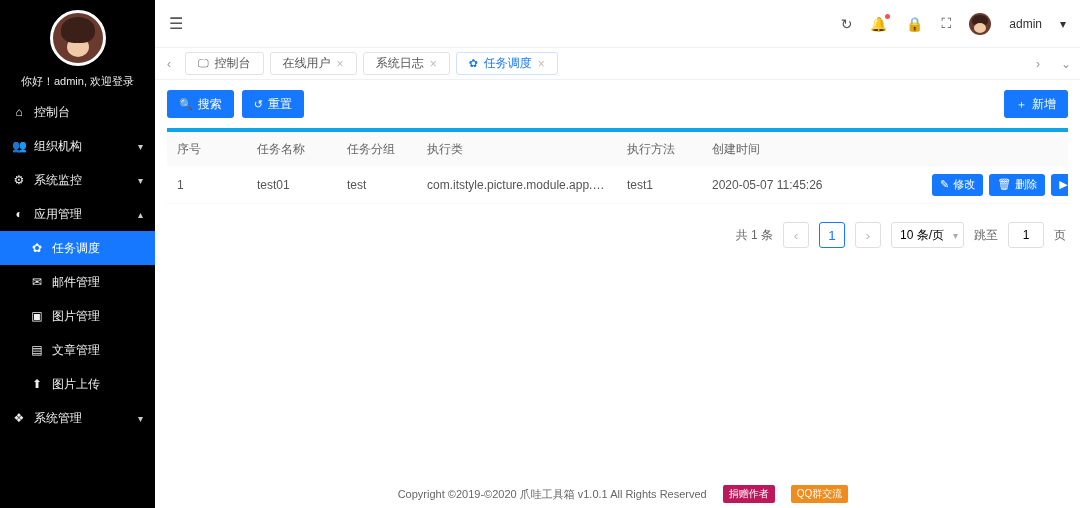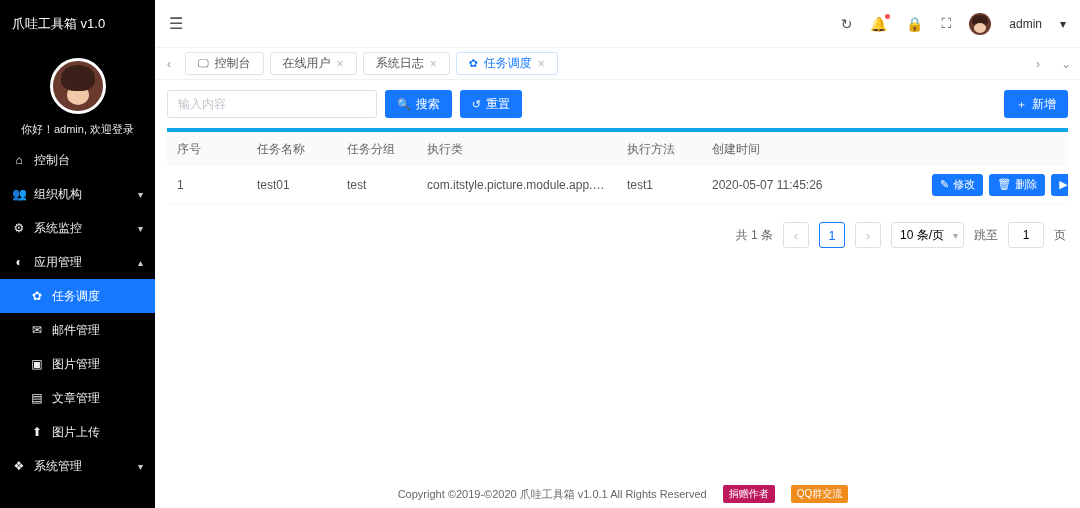--- a/index.html
+++ b/index.html
@@ -71,21 +71,20 @@
 
 .footer { position:absolute; bottom:0; left:166px; right:0; height:28px; display:flex; align-items:center; justify-content:center; font-size:11px; color:#666; background:#fff; gap:16px;}
 .f-btn { height:18px; border:none; border-radius:2px; color:#fff; font-size:10px; padding:0 6px; cursor:pointer; }
 .f-red{background:#be185d;} .f-orange{background:#f08b1d;}
 </style>
 </head>
 <body>
 
 <div class="layout">
   <aside class="sidebar">
-    <div class="brand">爪哇工具箱 v1.0</div>
     <div class="profile">
       <div class="avatar"></div>
       <div class="greet">你好！admin, 欢迎登录</div>
     </div>
     <nav class="nav">
       <div class="nav-item">
         <span class="ic">⌂</span>
         <span>控制台</span>
       </div>
       <div class="nav-item">
@@ -169,21 +168,20 @@
           <span>任务调度</span>
           <span class="close">×</span>
         </div>
       </div>
       <div class="tab-nav">›</div>
       <div class="tab-nav">⌄</div>
     </div>
 
     <div class="content">
       <div class="toolbar">
-        <input class="input" placeholder="输入内容" style="">
         <button class="btn">
           <span class="bic">🔍</span>
           <span>搜索</span>
         </button>
         <button class="btn">
           <span class="bic">↺</span>
           <span>重置</span>
         </button>
         <button class="btn add">
           <span class="bic">＋</span>

